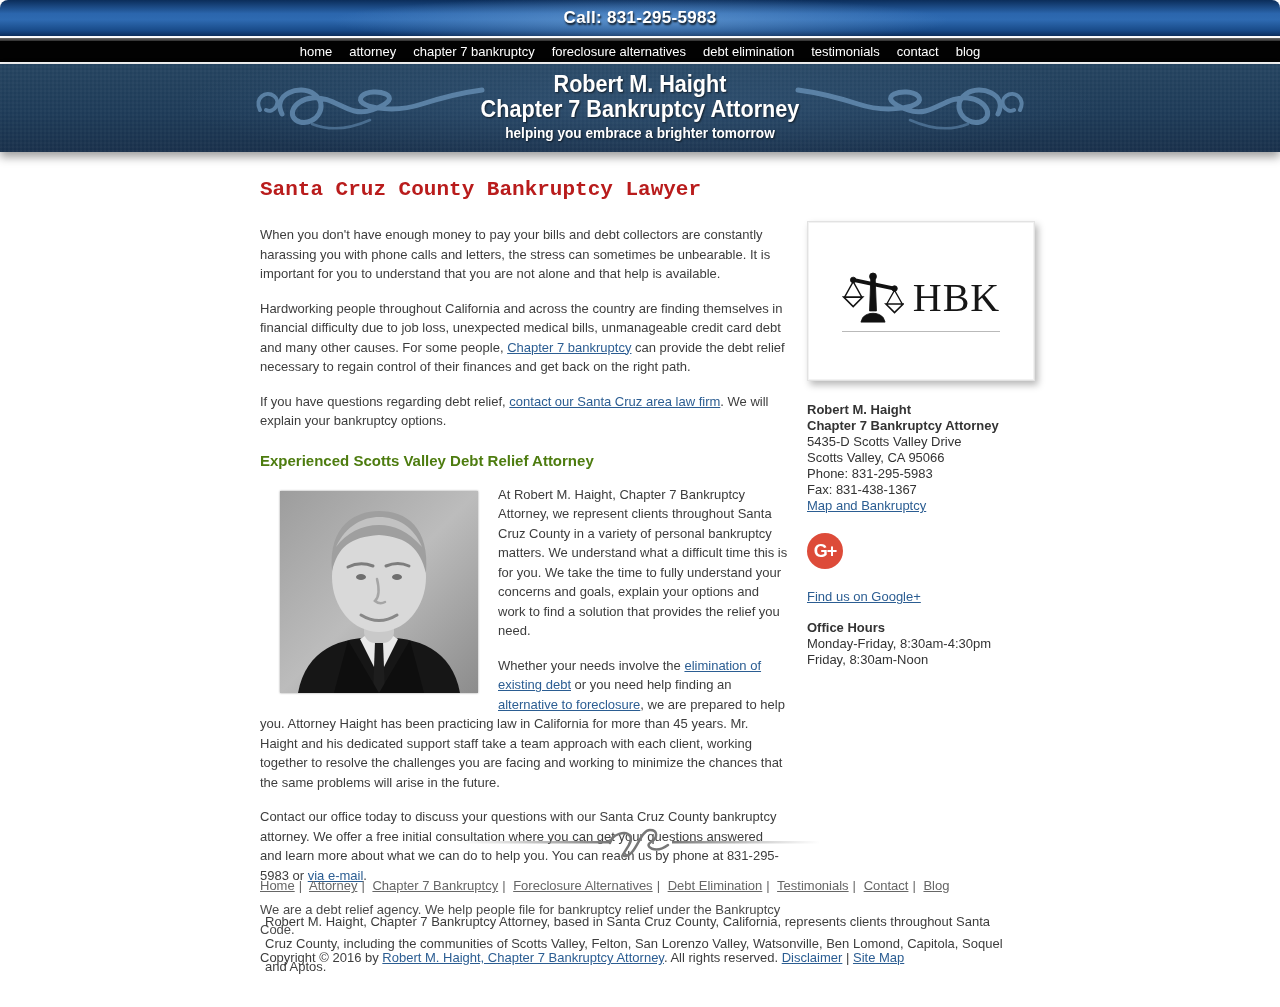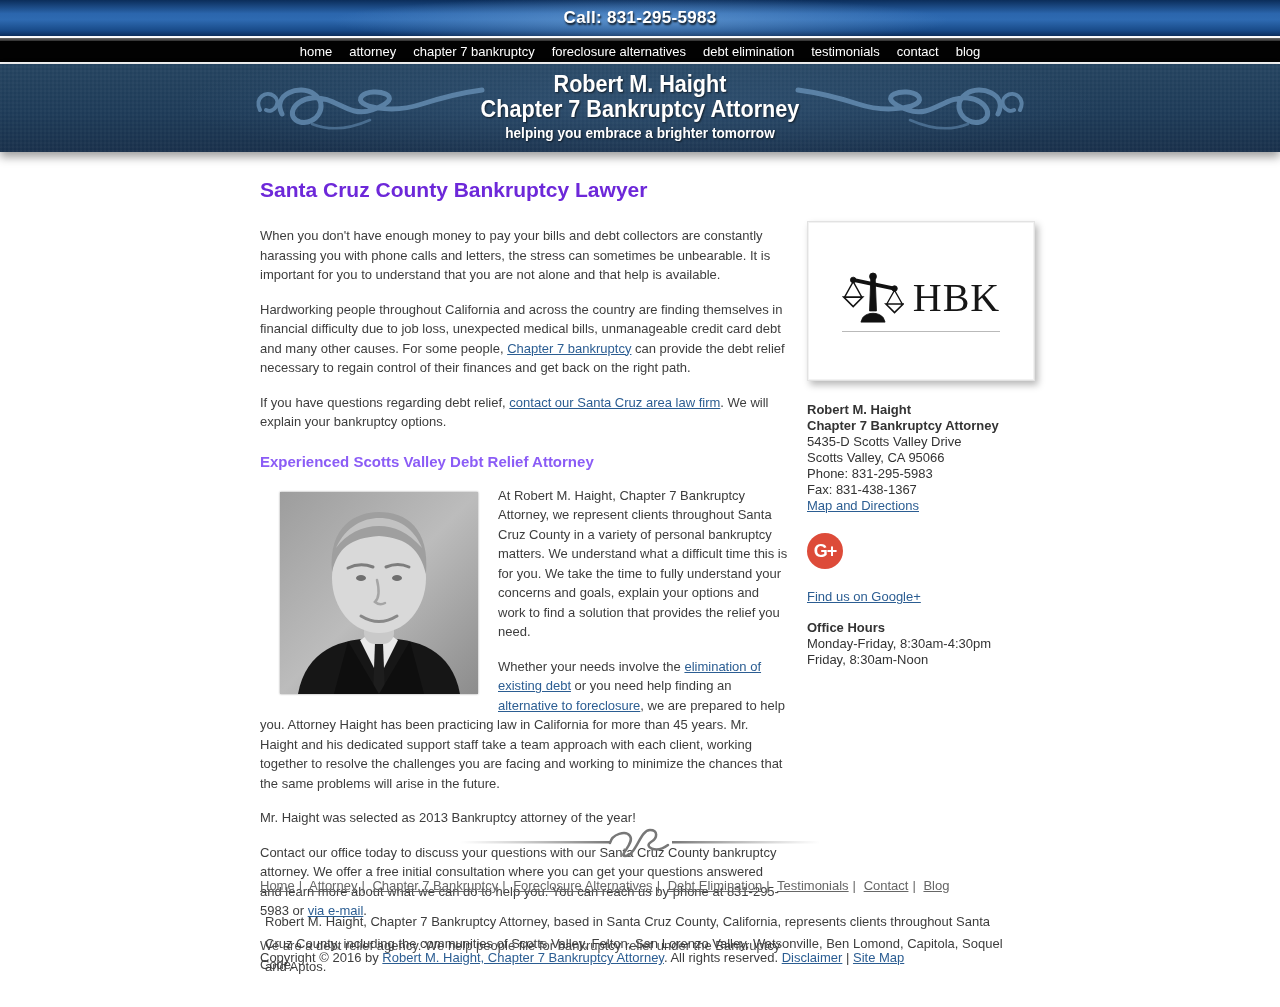--- a/index.html
+++ b/index.html
@@ -1,17 +1,17 @@
 <!DOCTYPE html>
 <html><head>
 <meta charset="utf-8">
 <style>
   html,body{margin:0;padding:0;}
   body{font-family:"Liberation Sans",sans-serif;background:#ffffff;}
-  .page{position:relative;width:1280px;height:1007px;background:#fff;overflow:hidden;}
+  .page{position:relative;width:1280px;height:1007px;background:#fff;overflow:hidden;border-radius:8px;}
 
   
   .call-bar{height:36px;display:flex;align-items:center;justify-content:center;
     background:
       radial-gradient(ellipse 430px 34px at 50% 58%, rgba(125,175,225,.55), rgba(125,175,225,0) 72%),
       linear-gradient(180deg,#0b2d5a 0%,#2b66ad 38%,#2e6ab1 55%,#184a88 85%,#0d2f5e 100%);}
   .call-bar span{color:#fff;font-size:17px;font-weight:bold;letter-spacing:.3px;
     text-shadow:1px 2px 2px rgba(0,0,0,.85);}
   .rule-white{height:2px;background:#fbfbfb;}
   .rule-gray{height:3px;background:linear-gradient(180deg,#6a6a6a,#2e2e2e);}
@@ -31,23 +31,23 @@
     box-shadow:0 5px 9px rgba(0,0,0,.38);}
   .mast-text{padding-top:8px;transform:scaleX(.94);text-shadow:1px 1px 2px rgba(0,0,0,.6);}
   .mast-line1,.mast-line2{font-size:23px;font-weight:bold;line-height:25px;}
   .mast-tagline{font-size:14.5px;font-weight:600;margin-top:3px;}
   .flourish{position:absolute;top:16px;}
   .flourish.left{left:252px;}
   .flourish.right{right:252px;transform:scaleX(-1);}
 
   
   .main-col{position:absolute;left:260px;top:166px;width:528px;color:#3d3d3d;}
-  .main-col h1{font-size:21px;color:#6d28d9;font-weight:bold;margin:12px 0 24px;}
+  .main-col h1{font-size:21px;color:#b91c1c;font-weight:bold;margin:12px 0 24px;font-family:Liberation Mono, monospace;}
   .main-col p{font-size:13px;line-height:1.5;margin:0 0 15px;}
-  .main-col h2{font-size:15px;color:#8b5cf6;font-weight:bold;margin:21px 0 16px;}
+  .main-col h2{font-size:15px;color:#4d7c0f;font-weight:bold;margin:21px 0 16px;}
   a.lnk{color:#2b5d92;text-decoration:underline;cursor:pointer;}
   .bio{overflow:hidden;}
   .portrait{float:left;width:198px;height:202px;margin:6px 20px 10px 20px;
     box-shadow:0 0 2px rgba(0,0,0,.4);}
   .portrait svg{display:block;}
   .award{margin-top:6px;}
   .agency-note{font-size:12.3px;color:#4a4a4a;}
 
   
   .sidebar{position:absolute;left:807px;top:221px;width:228px;color:#333;}
@@ -160,21 +160,20 @@
           <ellipse cx="81" cy="86" rx="5" ry="3" fill="#6f6f6f"></ellipse>
           <ellipse cx="117" cy="86" rx="5" ry="3" fill="#6f6f6f"></ellipse>
           <path d="M97 88 q4 16 -2 22 q5 4 10 1" stroke="#a5a5a5" fill="none" stroke-width="2.5" stroke-linecap="round"></path>
           <path d="M81 124 q18 11 36 0" stroke="#888888" fill="none" stroke-width="3" stroke-linecap="round"></path>
         </svg>
       </div>
       <p>At Robert M. Haight, Chapter 7 Bankruptcy Attorney, we represent clients throughout Santa Cruz County in a variety of personal bankruptcy matters. We understand what a difficult time this is for you. We take the time to fully understand your concerns and goals, explain your options and work to find a solution that provides the relief you need.</p>
       <p><span>Whether your needs involve the </span><a class="lnk">elimination of existing debt</a><span> or you need help finding an </span><a class="lnk">alternative to foreclosure</a><span>, we are prepared to help you. Attorney Haight has been practicing law in California for more than 45 years. Mr. Haight and his dedicated support staff take a team approach with each client, working together to resolve the challenges you are facing and working to minimize the chances that the same problems will arise in the future.</span></p>
     </div>
 
-    <p class="award">Mr. Haight was selected as 2013 Bankruptcy attorney of the year!</p>
 
 
     <p><span>Contact our office today to discuss your questions with our Santa Cruz County bankruptcy attorney. We offer a free initial consultation where you can get your questions answered and learn more about what we can do to help you. You can reach us by phone at 831-295-5983 or </span><a class="lnk">via e-mail</a><span>.</span></p>
 
     <p class="agency-note">We are a debt relief agency. We help people file for bankruptcy relief under the Bankruptcy Code.</p>
   </main>
 
   <aside class="sidebar">
     <div class="logo-frame">
       <div class="logo-inner">
@@ -199,21 +198,21 @@
       </div>
     </div>
 
     <div class="contact">
       <div class="b">Robert M. Haight</div>
       <div class="b">Chapter 7 Bankruptcy Attorney</div>
       <div>5435-D Scotts Valley Drive</div>
       <div>Scotts Valley, CA 95066</div>
       <div>Phone: 831-295-5983</div>
       <div>Fax: 831-438-1367</div>
-      <a class="lnk">Map and Directions</a>
+      <a class="lnk">Map and Bankruptcy</a>
     </div>
 
     <div class="gplus">
       <span>G+</span>
     </div>
 
     <a class="lnk find-link">Find us on Google+</a>
 
     <div class="hours">
       <div class="b">Office Hours</div>

